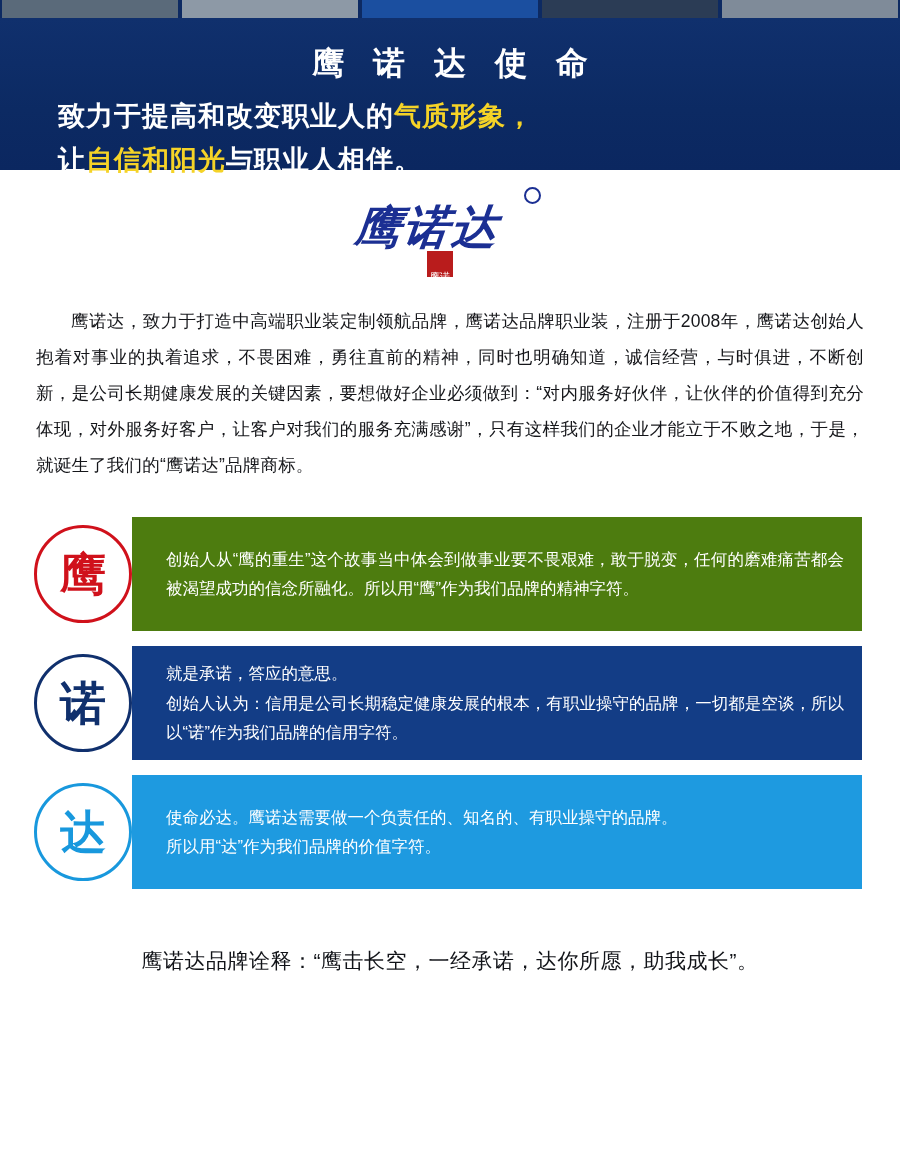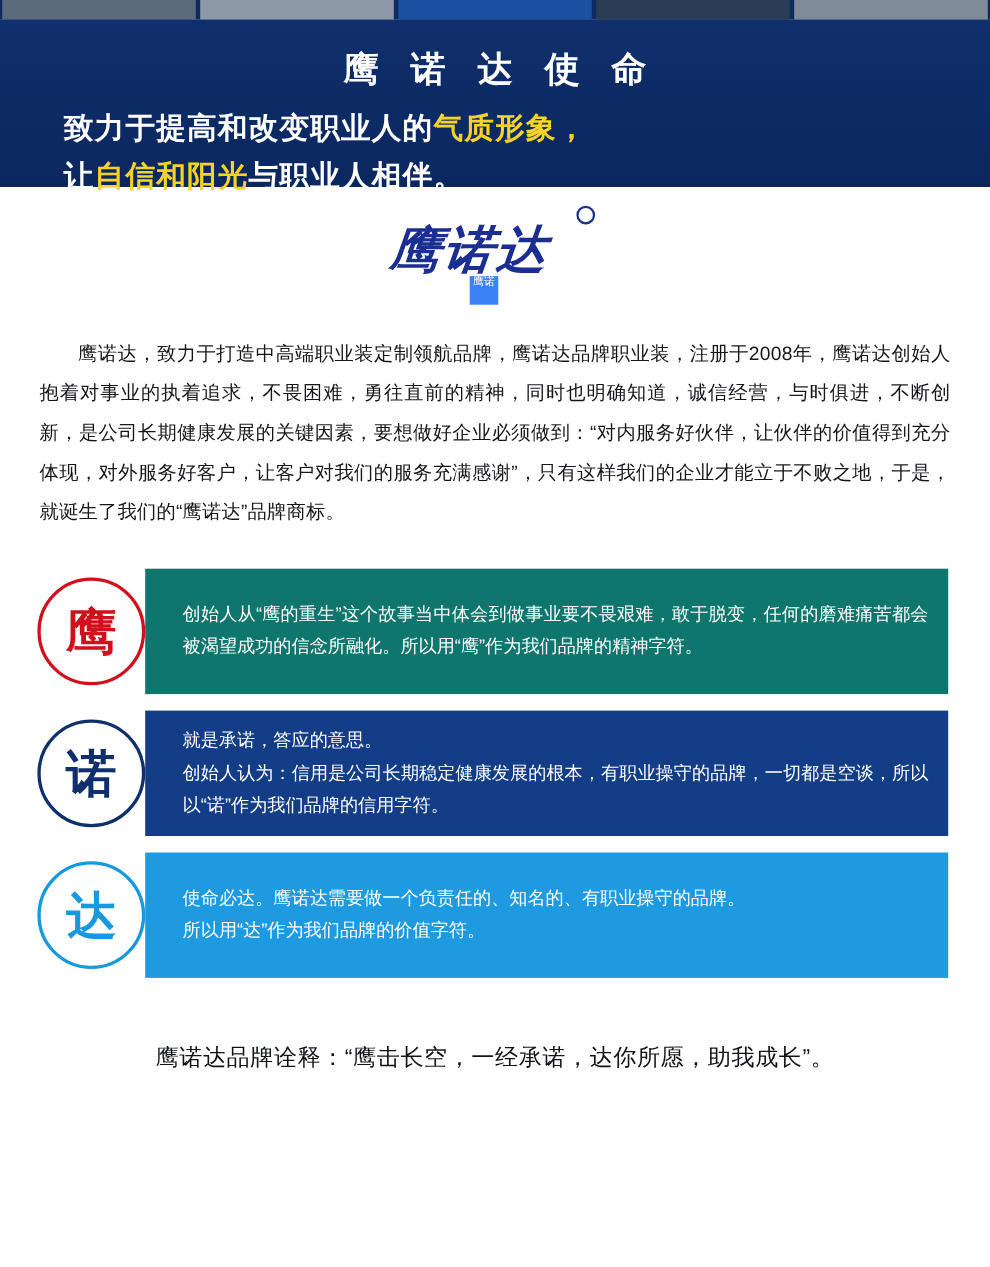--- a/index.html
+++ b/index.html
@@ -106,26 +106,26 @@
     height: 13px;
     border: 2px solid #1b2f93;
     border-radius: 50%;
   }
   .logo-seal {
     position: absolute;
     left: 72px;
     top: 66px;
     width: 26px;
     height: 26px;
-    background: #3b82f6;
+    background: #b91c1c;
     color: #ffffff;
     font-size: 10px;
     line-height: 11px;
     text-align: center;
-    padding-top: 0;
+    padding-top: 20px;
     box-sizing: border-box;
     font-family: "DejaVu Serif", serif;
   }
 
   
   .intro {
     width: 828px;
     margin: 4px auto 0 auto;
     font-size: 17.5px;
     line-height: 2.05;
@@ -177,21 +177,21 @@
     font-size: 16.5px;
     line-height: 1.78;
     display: flex;
     flex-direction: column;
     justify-content: center;
     text-align: justify;
   }
 
   .row-ying .char-badge { border: 3px solid #d0111b; }
   .row-ying .char-badge span { color: #d0111b; }
-  .row-ying .char-body { background: #0f766e; }
+  .row-ying .char-body { background: #4d7c0f; }
 
   .row-nuo .char-badge { border: 3px solid #10306d; }
   .row-nuo .char-badge span { color: #10306d; }
   .row-nuo .char-body { background: #133d86; }
 
   .row-da .char-badge { border: 3px solid #1898dd; }
   .row-da .char-badge span { color: #1898dd; }
   .row-da .char-body { background: #1e9ae0; }
 
   

